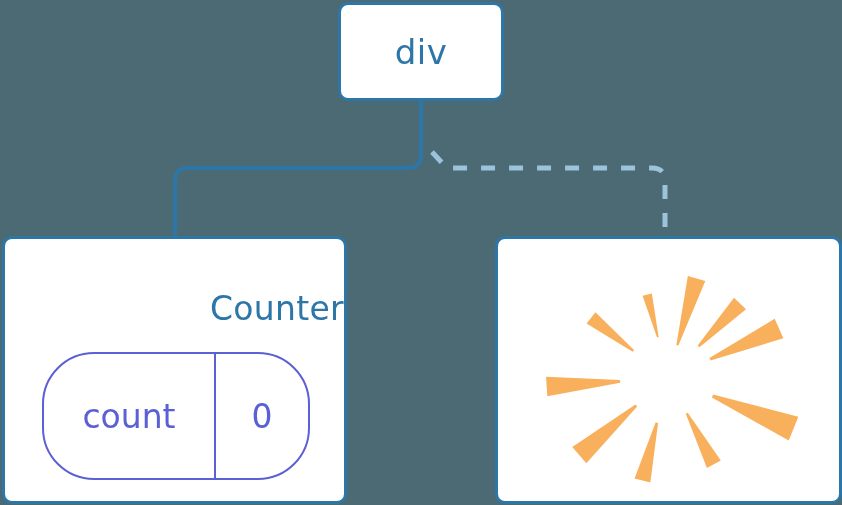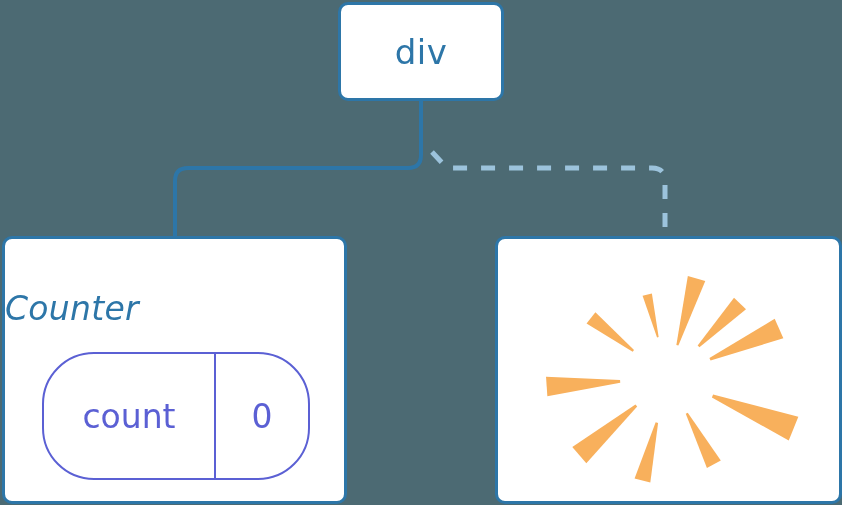--- a/index.html
+++ b/index.html
@@ -55,25 +55,24 @@
     width: 345px;
     height: 268px;
     border-bottom-left-radius: 10px;
     border-bottom-right-radius: 10px;
   }
   #node-counter .node-title {
     position: absolute;
     top: 50px;
     left: 0;
     right: 0;
-    text-align: left;
+    text-align: right;
     font-size: 33px;
     color: #2d76a8;
     letter-spacing: 0.3px;
-    font-style: italic;
   }
   .prop-pill {
     position: absolute;
     left: 42px;
     top: 352px;
     width: 268px;
     height: 128px;
     border: 2px solid #5b60d4;
     border-radius: 52px;
     box-sizing: border-box;

